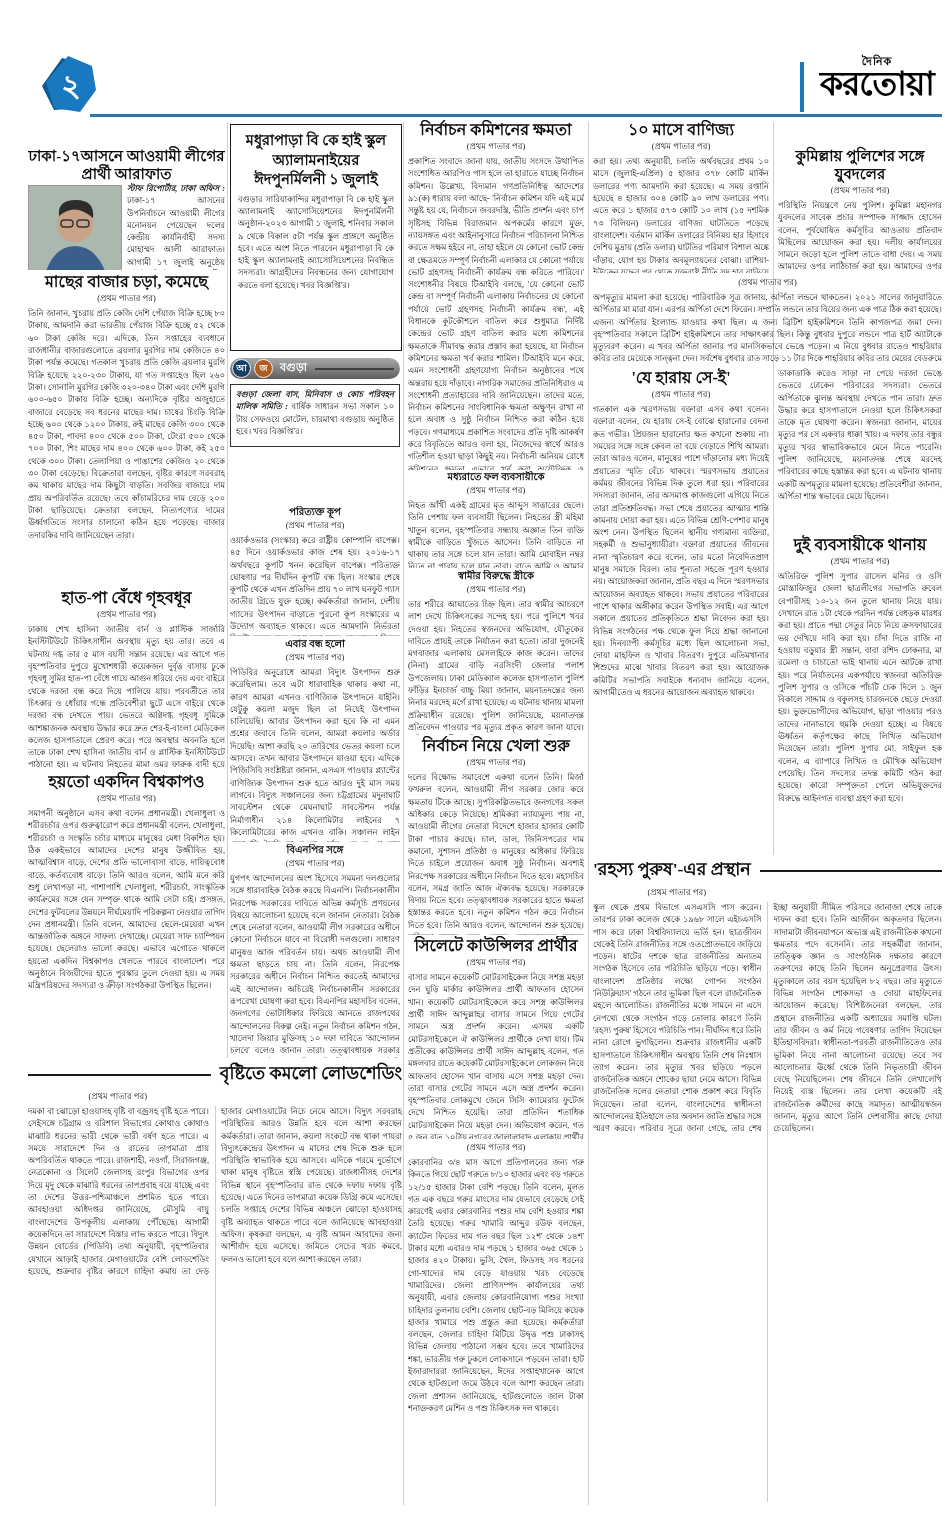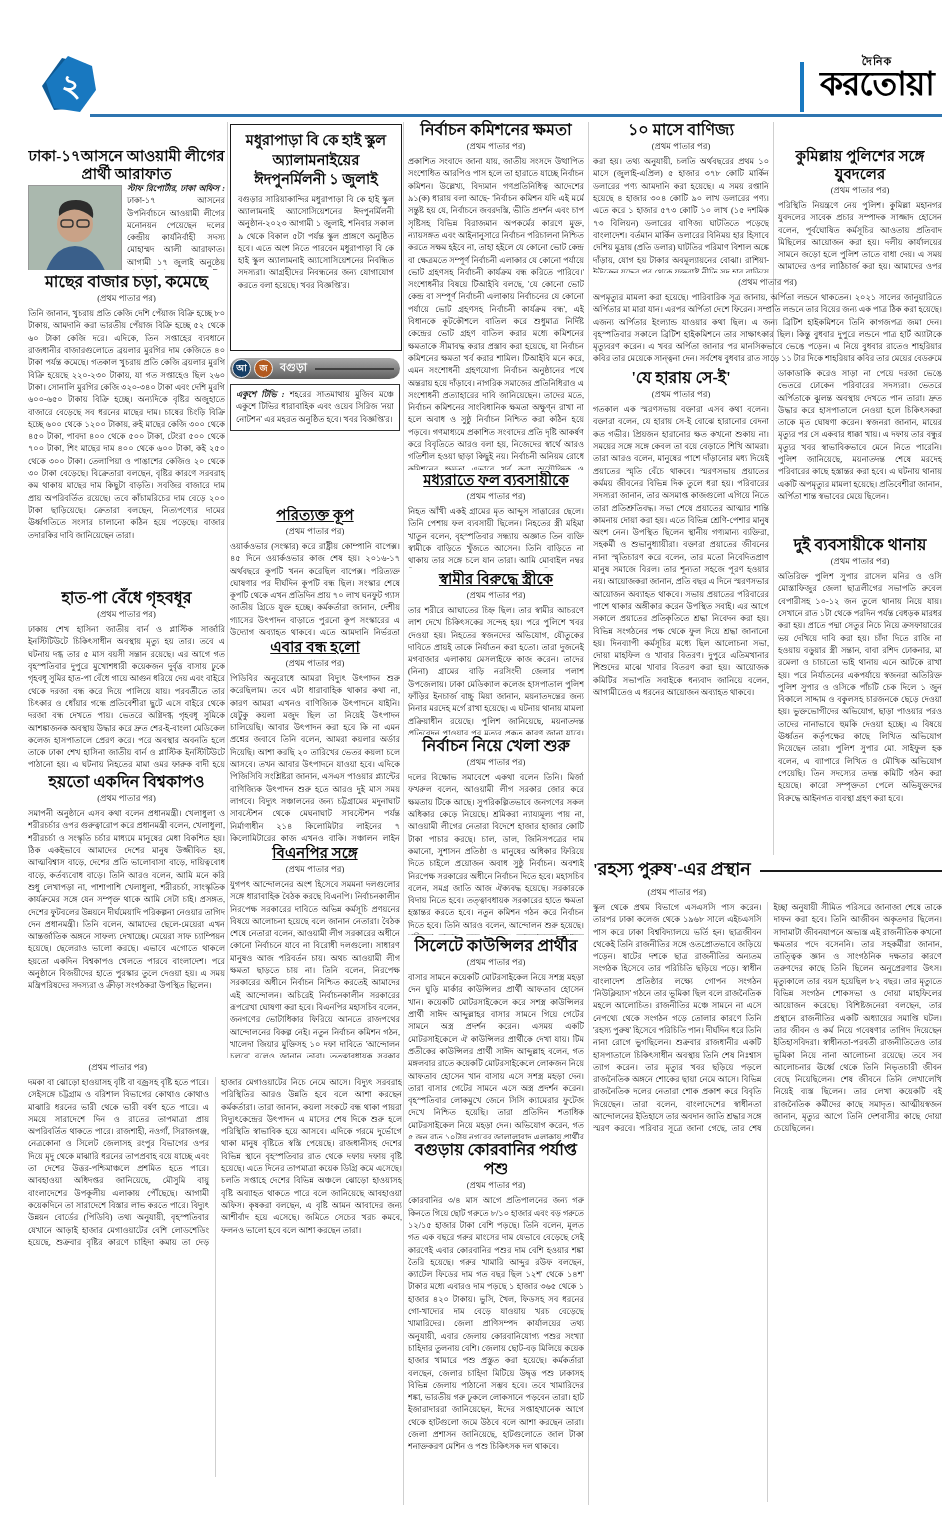--- a/index.html
+++ b/index.html
@@ -13,21 +13,21 @@
   .dateblock .dt{font-size:12px;margin-top:3px;}
   .mast-bar{position:absolute;left:800px;top:62px;width:4px;height:50px;background:#1878c0;}
   .mast{position:absolute;left:812px;top:56px;width:130px;text-align:center;color:#000;}
   .mast .t1{font-weight:900;font-size:11px;letter-spacing:1px;line-height:1;}
   .mast .t2{font-weight:900;font-size:33px;line-height:1.05;letter-spacing:-1px;}
   
   .vrule{position:absolute;width:1px;background:#cfcfcf;}
   
   .art{position:absolute;overflow:hidden;color:#101010;}
   .hd{font-weight:700;text-align:center;line-height:1.2;margin:0;color:#0b0b0b;}
-  .sz16{font-size:16px;} .sz15{font-size:15px;text-decoration:underline;} .sz14{font-size:15px;margin-top:27px;}
+  .sz16{font-size:16px;} .sz15{font-size:10px;} .sz14{font-size:15px;margin-top:27px;}
   .sub{font-size:8.5px;text-align:center;margin:1px 0 2px;color:#222;}
   .bd{font-size:8.2px;line-height:1.5;text-align:justify;margin:0;word-break:break-word;}
   .byline{font-weight:700;font-style:italic;}
   .cols2{column-count:2;column-gap:12px;column-rule:1px solid #cfcfcf;}
   .boxed{border:1.5px solid #1a1a1a;padding:6px 7px;}
   .boxed .hd{font-size:14.5px;line-height:1.35;}
   
   .hdw{display:flex;align-items:center;gap:9px;font-weight:700;font-size:17.5px;margin:0;color:#0b0b0b;}
   .hline{flex:1;height:2px;background:#1a1a1a;}
   .subhalf{width:48%;}
@@ -101,40 +101,44 @@
     <p class="bd">ঢাকায় শেখ হাসিনা জাতীয় বার্ন ও প্লাস্টিক সার্জারি ইনস্টিটিউটে চিকিৎসাধীন অবস্থায় মৃত্যু হয় তার। তবে এ ঘটনায় দগ্ধ তার ৫ মাস বয়সী সন্তান রয়েছে। এর আগে গত বৃহস্পতিবার দুপুরে মুখোশধারী কয়েকজন দুর্বৃত্ত বাসায় ঢুকে গৃহবধূ সুমির হাত-পা বেঁধে গায়ে আগুন ধরিয়ে দেয় এবং বাইরে থেকে দরজা বন্ধ করে দিয়ে পালিয়ে যায়। পরবর্তীতে তার চিৎকার ও ধোঁয়ার গন্ধে প্রতিবেশীরা ছুটে এসে বাইরে থেকে দরজা বন্ধ দেখতে পায়। ভেতরে অগ্নিদগ্ধ গৃহবধূ সুমিকে আশঙ্কাজনক অবস্থায় উদ্ধার করে দ্রুত শের-ই-বাংলা মেডিকেল কলেজ হাসপাতালে প্রেরণ করে। পরে অবস্থার অবনতি হলে তাকে ঢাকা শেখ হাসিনা জাতীয় বার্ন ও প্লাস্টিক ইনস্টিটিউটে পাঠানো হয়। এ ঘটনায় নিহতের মামা ওমর ফারুক বাদী হয়ে থানায় মামলা করেছেন। পুলিশ জানায়, জড়িতদের গ্রেফতারে অভিযান চলছে।</p>
   </section>
 
   <section class="art" style="left:28px;top:772px;width:197px;height:286px;">
     <h2 class="hd sz16">হয়তো একদিন বিশ্বকাপও</h2>
     <div class="sub">(প্রথম পাতার পর)</div>
     <p class="bd">সমাপনী অনুষ্ঠানে এসব কথা বলেন প্রধানমন্ত্রী। খেলাধুলা ও শরীরচর্চার ওপর গুরুত্বারোপ করে প্রধানমন্ত্রী বলেন, খেলাধুলা, শরীরচর্চা ও সংস্কৃতি চর্চার মাধ্যমে মানুষের মেধা বিকশিত হয়। ঠিক একইভাবে আমাদের দেশের মানুষ উজ্জীবিত হয়, আত্মবিশ্বাস বাড়ে, দেশের প্রতি ভালোবাসা বাড়ে, দায়িত্ববোধ বাড়ে, কর্তব্যবোধ বাড়ে। তিনি আরও বলেন, আমি মনে করি শুধু লেখাপড়া না, পাশাপাশি খেলাধুলা, শরীরচর্চা, সাংস্কৃতিক কার্যক্রমের সঙ্গে যেন সম্পৃক্ত থাকে আমি সেটা চাই। প্রসঙ্গত, দেশের ফুটবলের উন্নয়নে দীর্ঘমেয়াদি পরিকল্পনা নেওয়ার তাগিদ দেন প্রধানমন্ত্রী। তিনি বলেন, আমাদের ছেলে-মেয়েরা এখন আন্তর্জাতিক অঙ্গনে সাফল্য দেখাচ্ছে। মেয়েরা সাফ চ্যাম্পিয়ন হয়েছে। ছেলেরাও ভালো করছে। এভাবে এগোতে থাকলে হয়তো একদিন বিশ্বকাপও খেলতে পারবে বাংলাদেশ। পরে অনুষ্ঠানে বিজয়ীদের হাতে পুরস্কার তুলে দেওয়া হয়। এ সময় মন্ত্রিপরিষদের সদস্যরা ও ক্রীড়া সংগঠকরা উপস্থিত ছিলেন।</p>
   </section>
 
   <section class="art" style="left:28px;top:1060px;width:374px;height:446px;">
+    <h2 class="hdw">
+      <span class="hline"></span>
+      <span>বৃষ্টিতে কমলো লোডশেডিং</span>
+    </h2>
     <div class="sub subhalf">(প্রথম পাতার পর)</div>
     <p class="bd cols2" style="height:400px;">দমকা বা ঝোড়ো হাওয়াসহ বৃষ্টি বা বজ্রসহ বৃষ্টি হতে পারে। সেইসঙ্গে চট্টগ্রাম ও বরিশাল বিভাগের কোথাও কোথাও মাঝারি ধরনের ভারী থেকে ভারী বর্ষণ হতে পারে। এ সময়ে সারাদেশে দিন ও রাতের তাপমাত্রা প্রায় অপরিবর্তিত থাকতে পারে। রাজশাহী, নওগাঁ, সিরাজগঞ্জ, নেত্রকোনা ও সিলেট জেলাসহ রংপুর বিভাগের ওপর দিয়ে মৃদু থেকে মাঝারি ধরনের তাপপ্রবাহ বয়ে যাচ্ছে এবং তা দেশের উত্তর-পশ্চিমাঞ্চলে প্রশমিত হতে পারে। আবহাওয়া অধিদপ্তর জানিয়েছে, মৌসুমি বায়ু বাংলাদেশের উপকূলীয় এলাকায় পৌঁছেছে। আগামী কয়েকদিনে তা সারাদেশে বিস্তার লাভ করতে পারে। বিদ্যুৎ উন্নয়ন বোর্ডের (পিডিবি) তথ্য অনুযায়ী, বৃহস্পতিবার যেখানে আড়াই হাজার মেগাওয়াটের বেশি লোডশেডিং হয়েছে, শুক্রবার বৃষ্টির কারণে চাহিদা কমায় তা দেড় হাজার মেগাওয়াটের নিচে নেমে আসে। বিদ্যুৎ সরবরাহ পরিস্থিতির আরও উন্নতি হবে বলে আশা করছেন কর্মকর্তারা। তারা জানান, কয়লা সংকটে বন্ধ থাকা পায়রা বিদ্যুৎকেন্দ্রের উৎপাদন এ মাসের শেষ দিকে শুরু হলে পরিস্থিতি স্বাভাবিক হয়ে আসবে। এদিকে গরমে দুর্ভোগে থাকা মানুষ বৃষ্টিতে স্বস্তি পেয়েছে। রাজধানীসহ দেশের বিভিন্ন স্থানে বৃহস্পতিবার রাত থেকে দফায় দফায় বৃষ্টি হয়েছে। এতে দিনের তাপমাত্রা কয়েক ডিগ্রি কমে এসেছে। চলতি সপ্তাহে দেশের বিভিন্ন অঞ্চলে ঝোড়ো হাওয়াসহ বৃষ্টি অব্যাহত থাকতে পারে বলে জানিয়েছে আবহাওয়া অফিস। কৃষকরা বলছেন, এ বৃষ্টি আমন আবাদের জন্য আশীর্বাদ হয়ে এসেছে। জমিতে সেচের খরচ কমবে, ফলনও ভালো হবে বলে আশা করছেন তারা।</p>
   </section>
 
   <section class="art boxed" style="left:230px;top:124px;width:156px;height:213px;">
     <h2 class="hd">মধুরাপাড়া বি কে হাই স্কুল অ্যালামনাইয়ের ঈদপুনর্মিলনী ১ জুলাই</h2>
     <p class="bd" style="margin-top:4px;">বগুড়ার সারিয়াকান্দির মধুরাপাড়া বি কে হাই স্কুল অ্যালামনাই অ্যাসোসিয়েশনের ঈদপুনর্মিলনী অনুষ্ঠান-২০২৩ আগামী ১ জুলাই, শনিবার সকাল ৯ থেকে বিকাল ৫টা পর্যন্ত স্কুল প্রাঙ্গণে অনুষ্ঠিত হবে। এতে অংশ নিতে পারবেন মধুরাপাড়া বি কে হাই স্কুল অ্যালামনাই অ্যাসোসিয়েশনের নিবন্ধিত সদস্যরা। আগ্রহীদের নিবন্ধনের জন্য যোগাযোগ করতে বলা হয়েছে। খবর বিজ্ঞপ্তি'র।</p>
   </section>
 
   <section class="art" style="left:230px;top:358px;width:170px;height:146px;">
     <div class="badge-bar">
       <span class="cir cir1">আ</span>
       <span class="cir cir2">জ</span>
       <span class="badge-label">বগুড়া</span>
       <span class="badge-tail"></span>
     </div>
     <div class="nbox">
-      <p class="notice" style="margin-bottom:0;">
-        <span class="nlead">একুশে টিভি :</span>
-        <span>শহরের সাতমাথায় মুজিব মঞ্চে একুশে টিভির ধারাবাহিক এবং ওয়েব সিরিজ 'নয়া নোটশন' এর মহরত অনুষ্ঠিত হবে। খবর বিজ্ঞপ্তি'র।</span>
+      <p class="notice">
+        <span class="nlead">বগুড়া জেলা বাস, মিনিবাস ও কোচ পরিবহন মালিক সমিতি :</span>
+        <span>বার্ষিক সাধারন সভা সকাল ১০ টায় সেফওয়ে মোটেল, চারমাথা বগুড়ায় অনুষ্ঠিত হবে। খবর বিজ্ঞপ্তি'র।</span>
       </p>
     </div>
   </section>
 
   <section class="art" style="left:230px;top:506px;width:170px;height:130px;">
     <h2 class="hd sz15">পরিত্যক্ত কূপ</h2>
     <div class="sub">(প্রথম পাতার পর)</div>
     <p class="bd">ওয়ার্কওভার (সংস্কার) করে রাষ্ট্রীয় কোম্পানি বাপেক্স। ৪৫ দিনে ওয়ার্কওভার কাজ শেষ হয়। ২০১৬-১৭ অর্থবছরে কূপটি খনন করেছিল বাপেক্স। পরিত্যক্ত ঘোষণার পর দীর্ঘদিন কূপটি বন্ধ ছিল। সংস্কার শেষে কূপটি থেকে এখন প্রতিদিন প্রায় ৭০ লাখ ঘনফুট গ্যাস জাতীয় গ্রিডে যুক্ত হচ্ছে। কর্মকর্তারা জানান, দেশীয় গ্যাসের উৎপাদন বাড়াতে পুরনো কূপ সংস্কারের এ উদ্যোগ অব্যাহত থাকবে। এতে আমদানি নির্ভরতা কিছুটা কমবে বলে আশা করা হচ্ছে। বাংলাদেশ নিজস্ব জ্বালানি সক্ষমতায় আরেক ধাপ এগিয়ে গেল।</p>
   </section>
 
@@ -174,21 +178,20 @@
     <p class="bd">দলের বিক্ষোভ সমাবেশে একথা বলেন তিনি। মির্জা ফখরুল বলেন, আওয়ামী লীগ সরকার জোর করে ক্ষমতায় টিকে আছে। সুপরিকল্পিতভাবে জনগণের সকল অধিকার কেড়ে নিয়েছে। শ্রমিকরা ন্যায্যমূল্য পায় না, আওয়ামী লীগের নেতারা বিদেশে হাজার হাজার কোটি টাকা পাচার করছে। চাল, ডাল, জিনিসপত্রের দাম কমানো, সুশাসন প্রতিষ্ঠা ও মানুষের অধিকার ফিরিয়ে দিতে চাইলে প্রয়োজন অবাধ সুষ্ঠু নির্বাচন। অবশ্যই নিরপেক্ষ সরকারের অধীনে নির্বাচন দিতে হবে। মহাসচিব বলেন, সমগ্র জাতি আজ ঐক্যবদ্ধ হয়েছে। সরকারকে বিদায় নিতে হবে। তত্ত্বাবধায়ক সরকারের হাতে ক্ষমতা হস্তান্তর করতে হবে। নতুন কমিশন গঠন করে নির্বাচন দিতে হবে। তিনি আরও বলেন, আন্দোলন শুরু হয়েছে। শ্রমিকরা রাস্তায় নেমে এসেছে। আন্দোলনের মাধ্যমে খালেদা জিয়াকে মুক্তি করাসহ সকল দাবি আদায় করা হবে। সরকারের হাতে ক্ষমতা হস্তান্তরের দাবি : বর্তমান সরকারকে বিদায় করে নিরপেক্ষ তত্ত্বাবধায়ক সরকারের হাতে ক্ষমতা হস্তান্তরের দাবি জানিয়েছেন বিএনপি মহাসচিব মির্জা ফখরুল ইসলাম আলমগীর। এবার তাদের অধিকার ফিরিয়ে নিতে হবে। এ সময় নানা বিষয়ে সমালোচনা করেন তিনি। পরে নয়াপল্টন থেকে মিছিল বের করা হয়। নেতাকর্মীদের উদ্দেশে ফখরুল বলেন, শান্তিপূর্ণভাবে আপনারা মিছিল করবেন। এই পথে আপনারা আপনাদের দাবিগুলোকে তুলে ধরবেন।</p>
   </section>
 
   <section class="art" style="left:408px;top:936px;width:176px;height:203px;">
     <h2 class="hd sz16">সিলেটে কাউন্সিলর প্রার্থীর</h2>
     <div class="sub">(প্রথম পাতার পর)</div>
     <p class="bd">বাসার সামনে কয়েকটি মোটরসাইকেল নিয়ে সশস্ত্র মহড়া দেন ঘুড়ি মার্কার কাউন্সিলর প্রার্থী আফতাব হোসেন খান। কয়েকটি মোটরসাইকেলে করে সশস্ত্র কাউন্সিলর প্রার্থী সাঈদ আব্দুল্লাহর বাসার সামনে গিয়ে গেটের সামনে অস্ত্র প্রদর্শন করেন। এসময় একটি মোটরসাইকেলে ঐ কাউন্সিলর প্রার্থীকে দেখা যায়। টিম প্রতীকের কাউন্সিলর প্রার্থী সাঈদ আব্দুল্লাহ বলেন, গত মঙ্গলবার রাতে কয়েকটি মোটরসাইকেলে লোকজন নিয়ে আফতাব হোসেন খান বাসায় এসে সশস্ত্র মহড়া দেন। তারা বাসার গেটের সামনে এসে অস্ত্র প্রদর্শন করেন। বৃহস্পতিবার লোকমুখে জেনে সিসি ক্যামেরার ফুটেজ দেখে নিশ্চিত হয়েছি। তারা প্রতিদিন শতাধিক মোটরসাইকেল নিয়ে মহড়া দেন। অভিযোগ করেন, গত ৫ জুন রাত ১০টায় নগরের জালালাবাদ এলাকায় প্রার্থীর এক কর্মী আহত হওয়ায় আমাকে দায়ী করা হয়। অথচ ওই সময় আমি বাসায় ছিলাম। সশস্ত্র মহড়ার কারণে জীবনশঙ্কায় ভুগছি। আনুষ্ঠানিকভাবে সিসিক নির্বাচনের রিটার্নিং কর্মকর্তা ও কোতোয়ালি মডেল থানায় (অনলাইনে) ফোন করে জানিয়েছি। রিটার্নিং কর্মকর্তা লিখিত অভিযোগ পেলে ব্যবস্থা নেবেন বলেছেন। লিখিত অভিযোগও দেবো। পাল্টাপাল্টি অভিযোগ করে ঘুড়ি প্রতীকের কাউন্সিলর প্রার্থী ও মহানগর নেতারা প্রতিক্রিয়া জানিয়েছেন।</p>
   </section>
 
   <section class="art" style="left:408px;top:1140px;width:176px;height:364px;">
-    <h2 class="hd sz16">বগুড়ায় কোরবানির পর্যাপ্ত পশু</h2>
     <div class="sub">(প্রথম পাতার পর)</div>
     <p class="bd">কোরবানির ৩/৪ মাস আগে প্রতিপালনের জন্য গরু কিনতে গিয়ে ছোট গরুতে ৮/১০ হাজার এবং বড় গরুতে ১২/১৫ হাজার টাকা বেশি পড়ছে। তিনি বলেন, মূলত গত এক বছরে গরুর মাংসের দাম যেভাবে বেড়েছে সেই কারণেই এবার কোরবানির পশুর দাম বেশি হওয়ার শঙ্কা তৈরি হয়েছে। গরুর খামারি আব্দুর রউফ বলছেন, ক্যাটেল ফিডের দাম গত বছর ছিল ১২শ' থেকে ১৪শ' টাকার মধ্যে এবারও দাম পড়ছে ১ হাজার ৩৬৫ থেকে ১ হাজার ৪২০ টাকায়। ভুসি, খৈল, ফিডসহ সব ধরনের গো-খাদ্যের দাম বেড়ে যাওয়ায় খরচ বেড়েছে খামারিদের। জেলা প্রাণিসম্পদ কার্যালয়ের তথ্য অনুযায়ী, এবার জেলায় কোরবানিযোগ্য পশুর সংখ্যা চাহিদার তুলনায় বেশি। জেলায় ছোট-বড় মিলিয়ে কয়েক হাজার খামারে পশু প্রস্তুত করা হয়েছে। কর্মকর্তারা বলছেন, জেলার চাহিদা মিটিয়ে উদ্বৃত্ত পশু ঢাকাসহ বিভিন্ন জেলায় পাঠানো সম্ভব হবে। তবে খামারিদের শঙ্কা, ভারতীয় গরু ঢুকলে লোকসানে পড়বেন তারা। হাট ইজারাদাররা জানিয়েছেন, ঈদের সপ্তাহখানেক আগে থেকে হাটগুলো জমে উঠবে বলে আশা করছেন তারা। জেলা প্রশাসন জানিয়েছে, হাটগুলোতে জাল টাকা শনাক্তকরণ মেশিন ও পশু চিকিৎসক দল থাকবে।</p>
   </section>
 
   <section class="art" style="left:593px;top:120px;width:176px;height:153px;">
     <h2 class="hd sz16">১০ মাসে বাণিজ্য</h2>
     <div class="sub">(প্রথম পাতার পর)</div>
     <p class="bd">করা হয়। তথ্য অনুযায়ী, চলতি অর্থবছরের প্রথম ১০ মাসে (জুলাই-এপ্রিল) ৫ হাজার ৩৭৮ কোটি মার্কিন ডলারের পণ্য আমদানি করা হয়েছে। এ সময় রপ্তানি হয়েছে ৪ হাজার ৩০৪ কোটি ৯০ লাখ ডলারের পণ্য। এতে করে ১ হাজার ৫৭৩ কোটি ১০ লাখ (১৫ দশমিক ৭৩ বিলিয়ন) ডলারের বাণিজ্য ঘাটতিতে পড়েছে বাংলাদেশ। বর্তমান মার্কিন ডলারের বিনিময় হার হিসাবে দেশিয় মুদ্রায় (প্রতি ডলার) ঘাটতির পরিমাণ বিশাল অঙ্কে দাঁড়ায়, যোগ হয় টাকার অবমূল্যায়নের বোঝা। রাশিয়া-ইউক্রেন যুদ্ধের পর থেকে যুক্তরাষ্ট্র নীতি সুদ হার বাড়িয়ে বিশ্বজুড়ে বিভিন্ন দেশ থেকে ডলারের সংকট তৈরি করে। ফলে দেশে দেশে বাড়ে মূল্যস্ফীতি। পরিস্থিতি সামাল দিতে কম প্রয়োজনীয় ও বিলাসী পণ্য আমদানিতে শর্ত যুক্ত করা হয়। যে কারণে আমদানির এলসি খোলা কমলেও রপ্তানি আয় বাড়তেই থাকে। ফলস্বরূপে বাড়ছে রপ্তানি আয়, বাড়ছে ঘাটতি।</p>
   </section>
 

